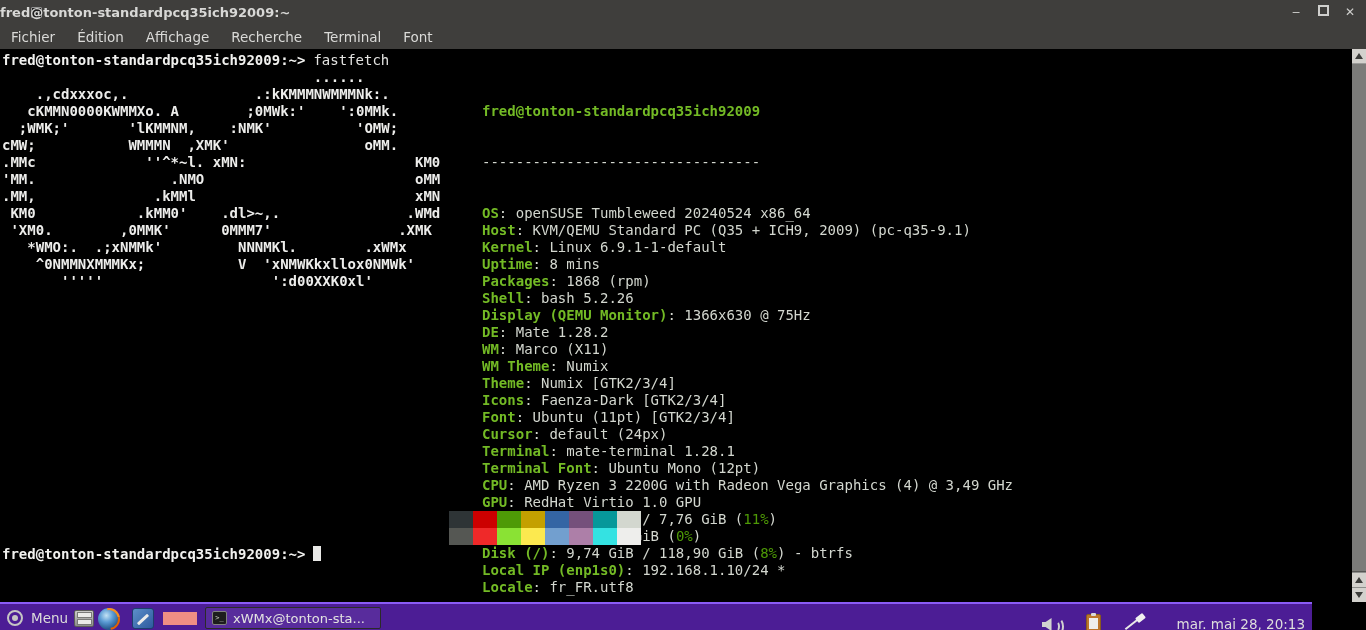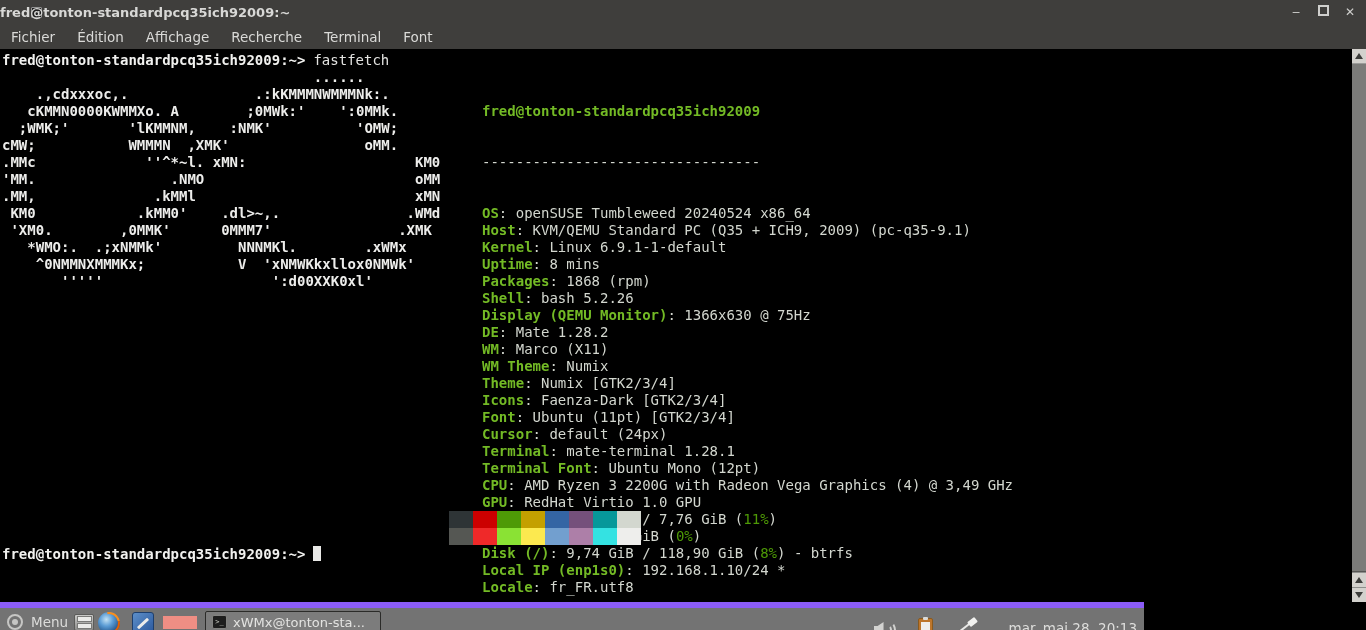--- a/index.html
+++ b/index.html
@@ -50,22 +50,22 @@
     display:flex; align-items:center; justify-content:center; }
   .sb-top { top:0; }
   .sb-up2 { top:524px; }
   .sb-down { top:539px; }
   .tri-up { width:0; height:0; border-left:4px solid transparent; border-right:4px solid transparent; border-bottom:6px solid #3c3c3a; }
   .tri-down { width:0; height:0; border-left:4px solid transparent; border-right:4px solid transparent; border-top:6px solid #3c3c3a; }
   .sb-thumb { position:absolute; left:0; top:14px; width:14px; height:509px; background:#7b7b79;
     border-top:1px solid #9b9b99; border-bottom:1px solid #565654; box-sizing:border-box; }
 
   
-  #taskbar { position:absolute; left:0; top:602px; width:1144px; height:28px; background:#737373;
-    border-top:6px solid #8b5cf6; box-sizing:border-box; }
+  #taskbar { position:absolute; left:0; top:602px; width:1312px; height:28px; background:#4c1d95;
+    border-top:2px solid #8b5cf6; box-sizing:border-box; }
   .menu-btn { position:absolute; left:0; top:1px; height:26px; display:flex; align-items:center; padding:0 8px 0 7px; }
   .mate-icon { width:16px; height:16px; border:2px solid #c6c6c4; border-radius:50%; box-sizing:border-box; position:relative; }
   .mate-icon::after { content:""; position:absolute; left:3px; top:3px; width:6px; height:6px; background:#c6c6c4; border-radius:50%; }
   .menu-label { margin-left:8px; color:#dcdcda; font-size:13.5px; }
   .caja { left:74px; top:6px; width:20px; height:17px; background:linear-gradient(#cacac8,#8d8d8b);
     border:1px solid #5c5c5a; border-radius:2px; box-sizing:border-box; position:absolute; }
   .caja::before, .caja::after { content:""; position:absolute; left:2px; width:13px; height:4px;
     background:#eAeAe8; border:1px solid #7a7a78; }
   .caja::before { top:1px; }
   .caja::after { top:8px; }

